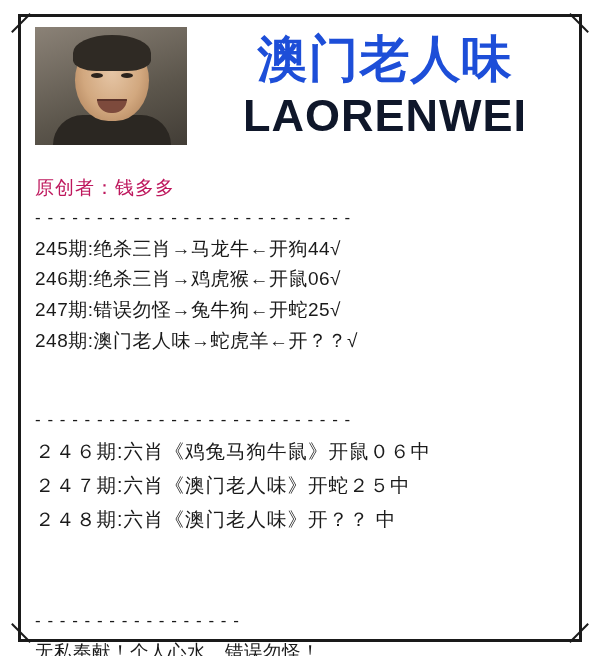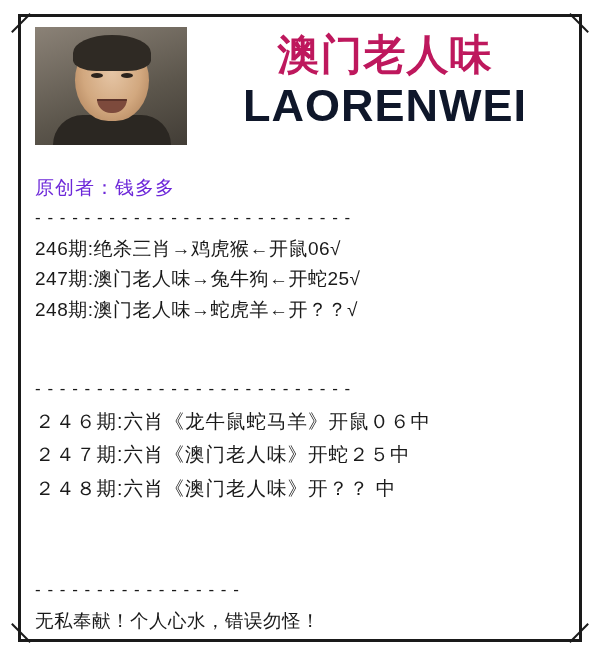--- a/index.html
+++ b/index.html
@@ -115,41 +115,41 @@
     border-radius: 30px 30px 0 0;
     background: #2b2722;
   }
   .titles {
     flex: 1;
     margin-left: 18px;
     text-align: center;
     padding-top: 4px;
   }
   .title-cn {
-    font-size: 42px;
+    font-size: 50px;
     font-weight: bold;
-    color: #be185d;
+    color: #1d4ed8;
     letter-spacing: 1px;
     line-height: 1.15;
     white-space: nowrap;
   }
   .title-en {
     font-size: 45px;
     font-weight: bold;
     color: #0f172a;
     letter-spacing: 1px;
     line-height: 1.1;
     margin-top: 2px;
     white-space: nowrap;
   }
 
   .author {
     margin-top: 22px;
     font-size: 19px;
-    color: #6d28d9;
+    color: #be185d;
     letter-spacing: 1px;
   }
 
   .divider {
     margin-top: 8px;
     font-size: 17px;
     color: #1a1a1a;
     letter-spacing: 1px;
     line-height: 1.1;
     white-space: nowrap;
@@ -210,31 +210,32 @@
         <div class="title-cn">澳门老人味</div>
         <div class="title-en">LAORENWEI</div>
       </div>
     </div>
 
     <div class="author">原创者：钱多多</div>
 
     <div class="divider">- - - - - - - - - - - - - - - - - - - - - - - - - -</div>
 
     <div class="block block-1">
+      <div class="line">245期:绝杀三肖→马龙牛←开狗44√</div>
       <div class="line">246期:绝杀三肖→鸡虎猴←开鼠06√</div>
-      <div class="line">247期:澳门老人味→兔牛狗←开蛇25√</div>
+      <div class="line">247期:错误勿怪→兔牛狗←开蛇25√</div>
       <div class="line">248期:澳门老人味→蛇虎羊←开？？√</div>
     </div>
 
     <div class="gap-a"></div>
 
     <div class="divider">- - - - - - - - - - - - - - - - - - - - - - - - - -</div>
 
     <div class="block block-2">
-      <div class="line">２４６期:六肖《龙牛鼠蛇马羊》开鼠０６中</div>
+      <div class="line">２４６期:六肖《鸡兔马狗牛鼠》开鼠０６中</div>
       <div class="line">２４７期:六肖《澳门老人味》开蛇２５中</div>
       <div class="line">２４８期:六肖《澳门老人味》开？？  中</div>
     </div>
 
     <div class="gap-b"></div>
 
     <div class="divider">- - - - - - - - - - - - - - - - -</div>
 
     <div class="footer-note">无私奉献！个人心水，错误勿怪！</div>
 

